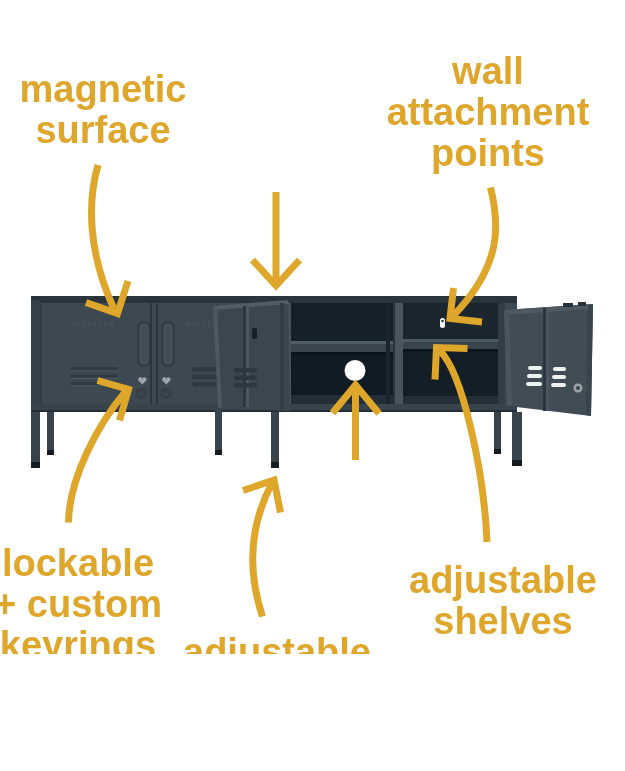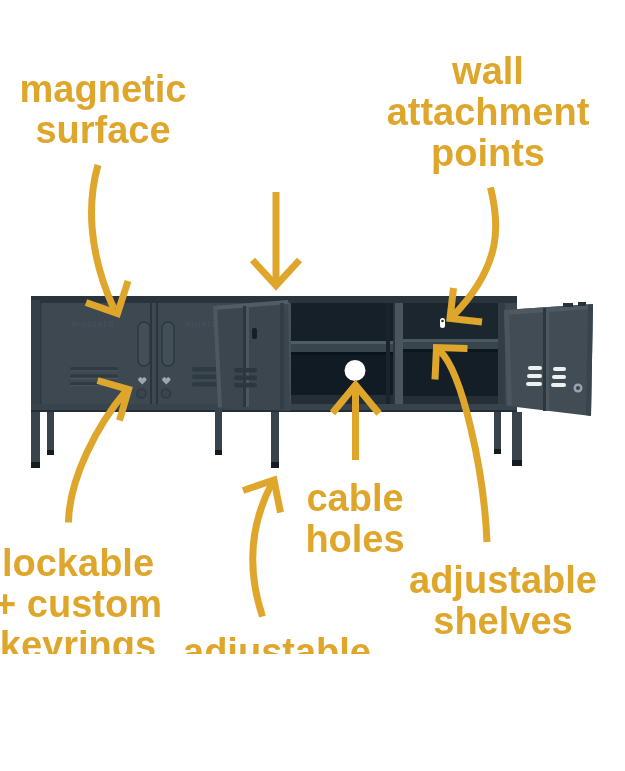--- a/index.html
+++ b/index.html
@@ -172,15 +172,14 @@
 
     <path d="M 487,542 C 484,470 462,372 440,351"></path>
     <polyline points="467.5,348.5 436.5,347.5 435,379.5"></polyline>
   </g>
 </svg>
 
 <div class="lbl" style="left:103px;top:69px;">magnetic<br>surface</div>
 <div class="lbl" style="left:470px;top:51px;margin-left:18px;">wall<br>attachment<br>points</div>
 <div class="lbl" style="left:78px;top:543px;">lockable<br>+ custom<br>keyrings</div>
 <div class="lbl" style="left:277px;top:632px;">adjustable<br>feet</div>
-<div class="lbl" style="left:355px;top:478px;">cable<br>holes</div>
 <div class="lbl" style="left:503px;top:560px;">adjustable<br>shelves</div>
 </div>
 
 </body></html>

